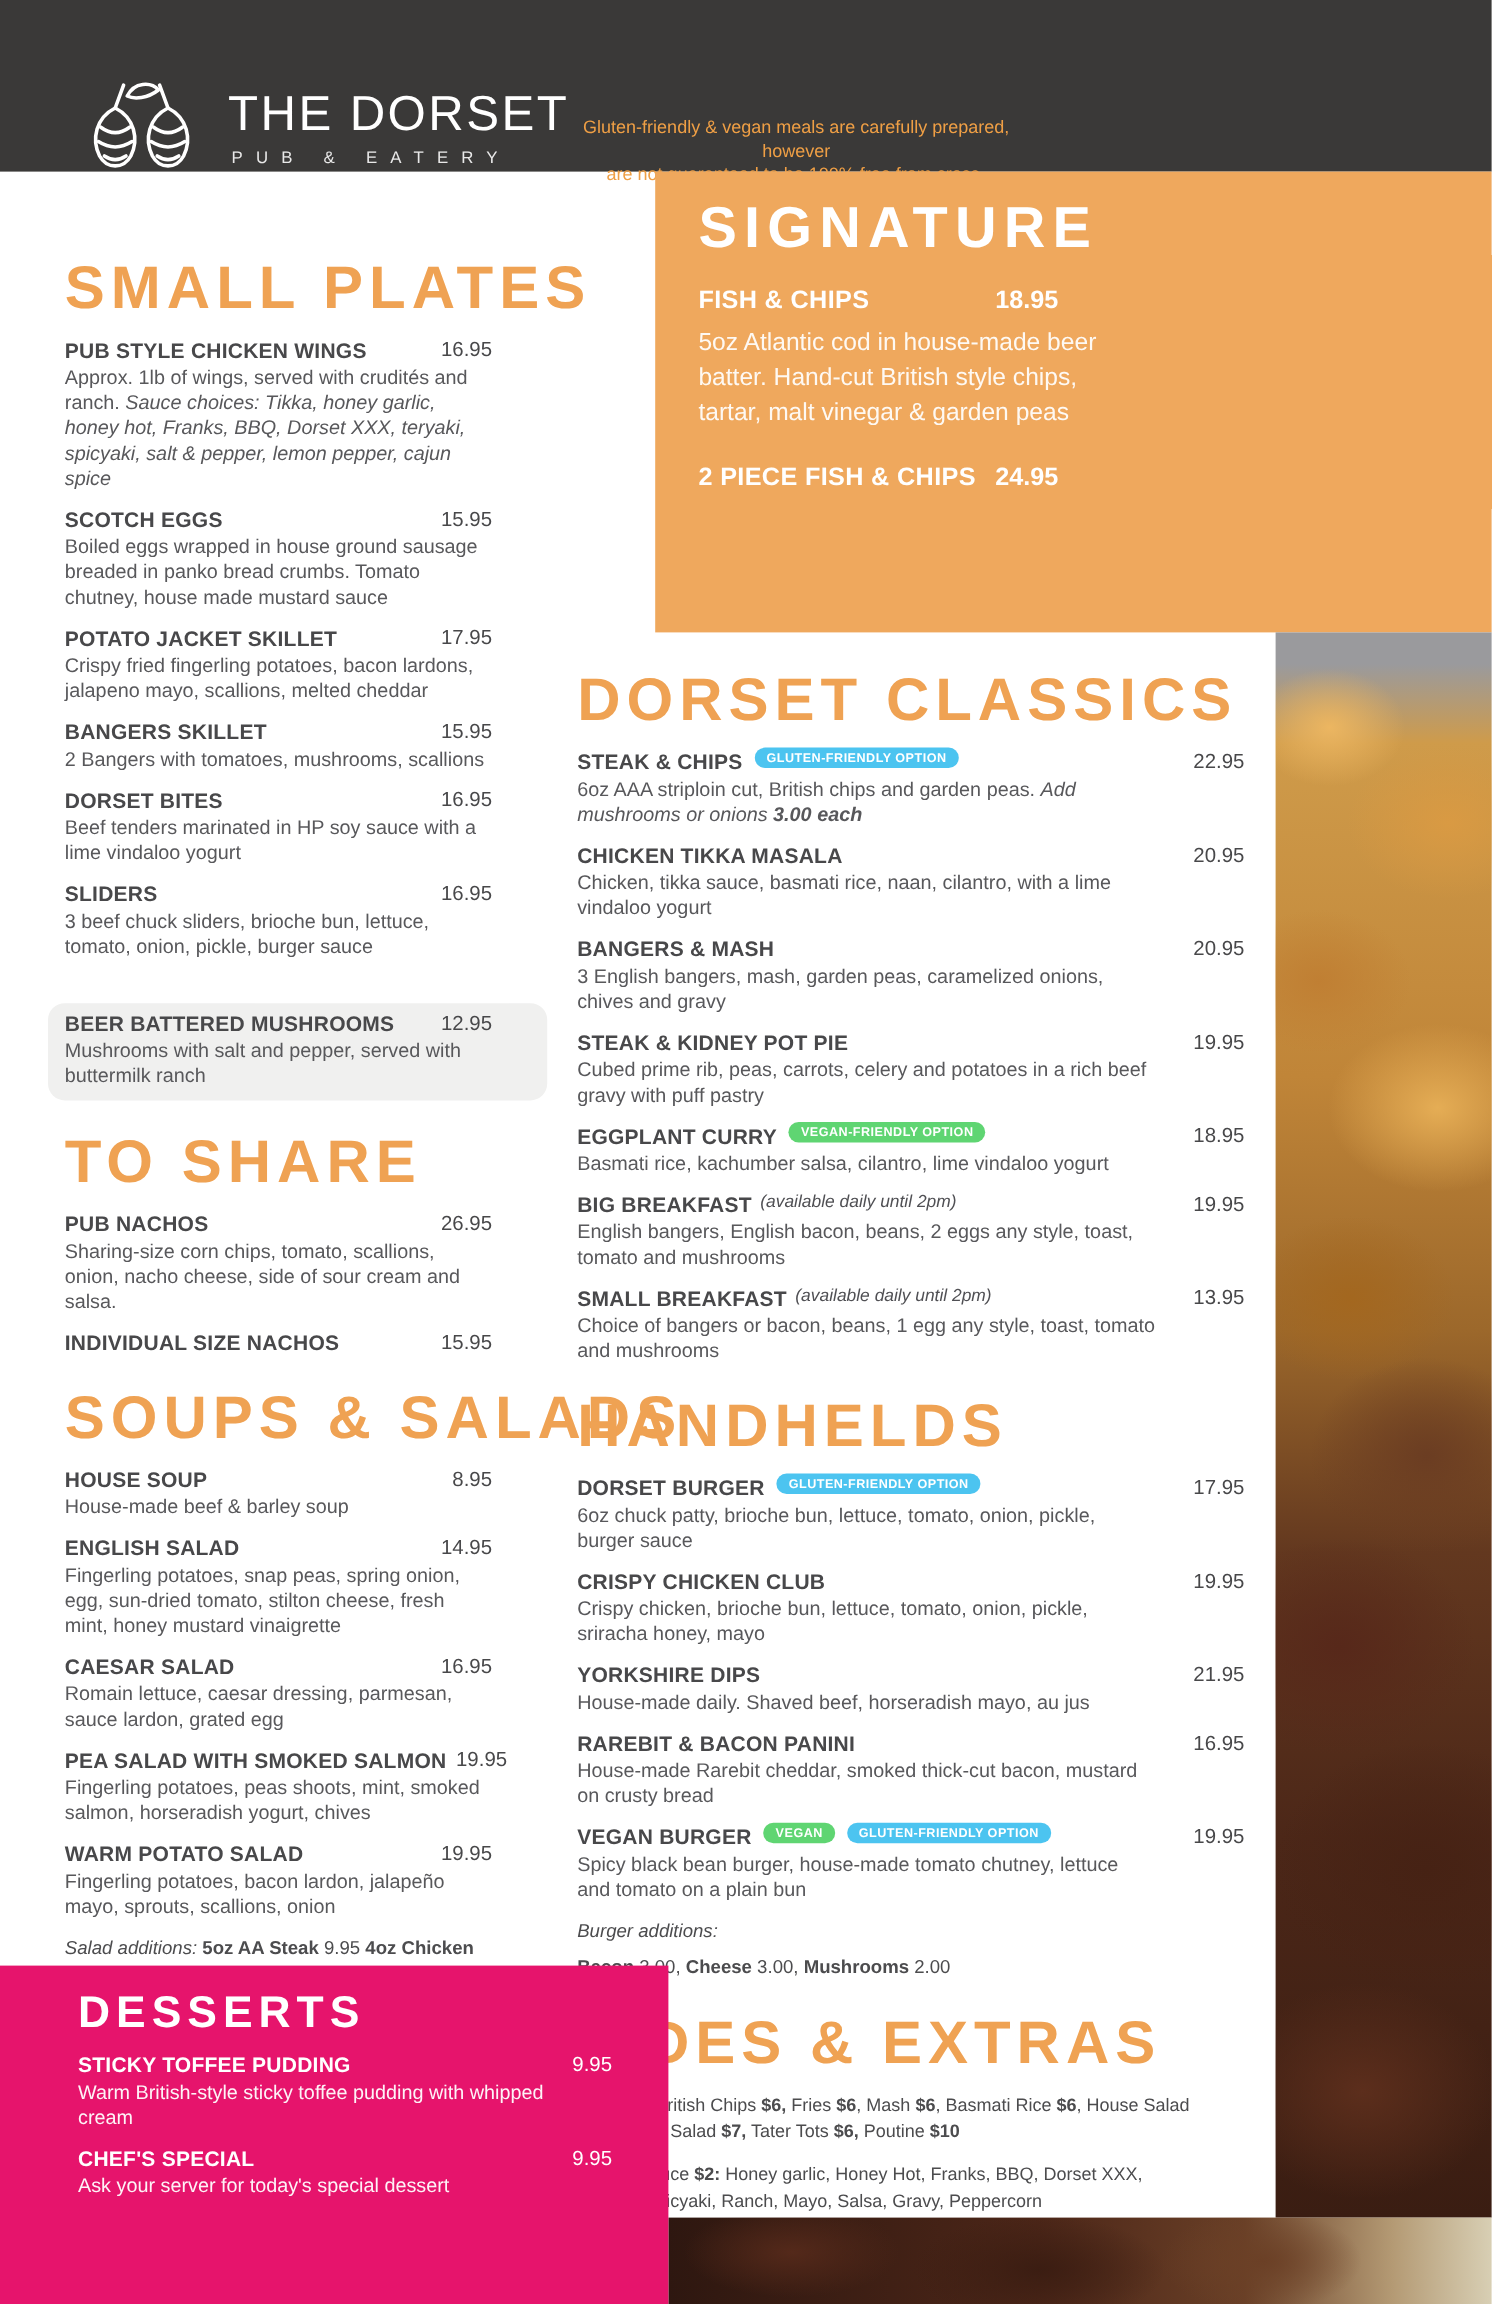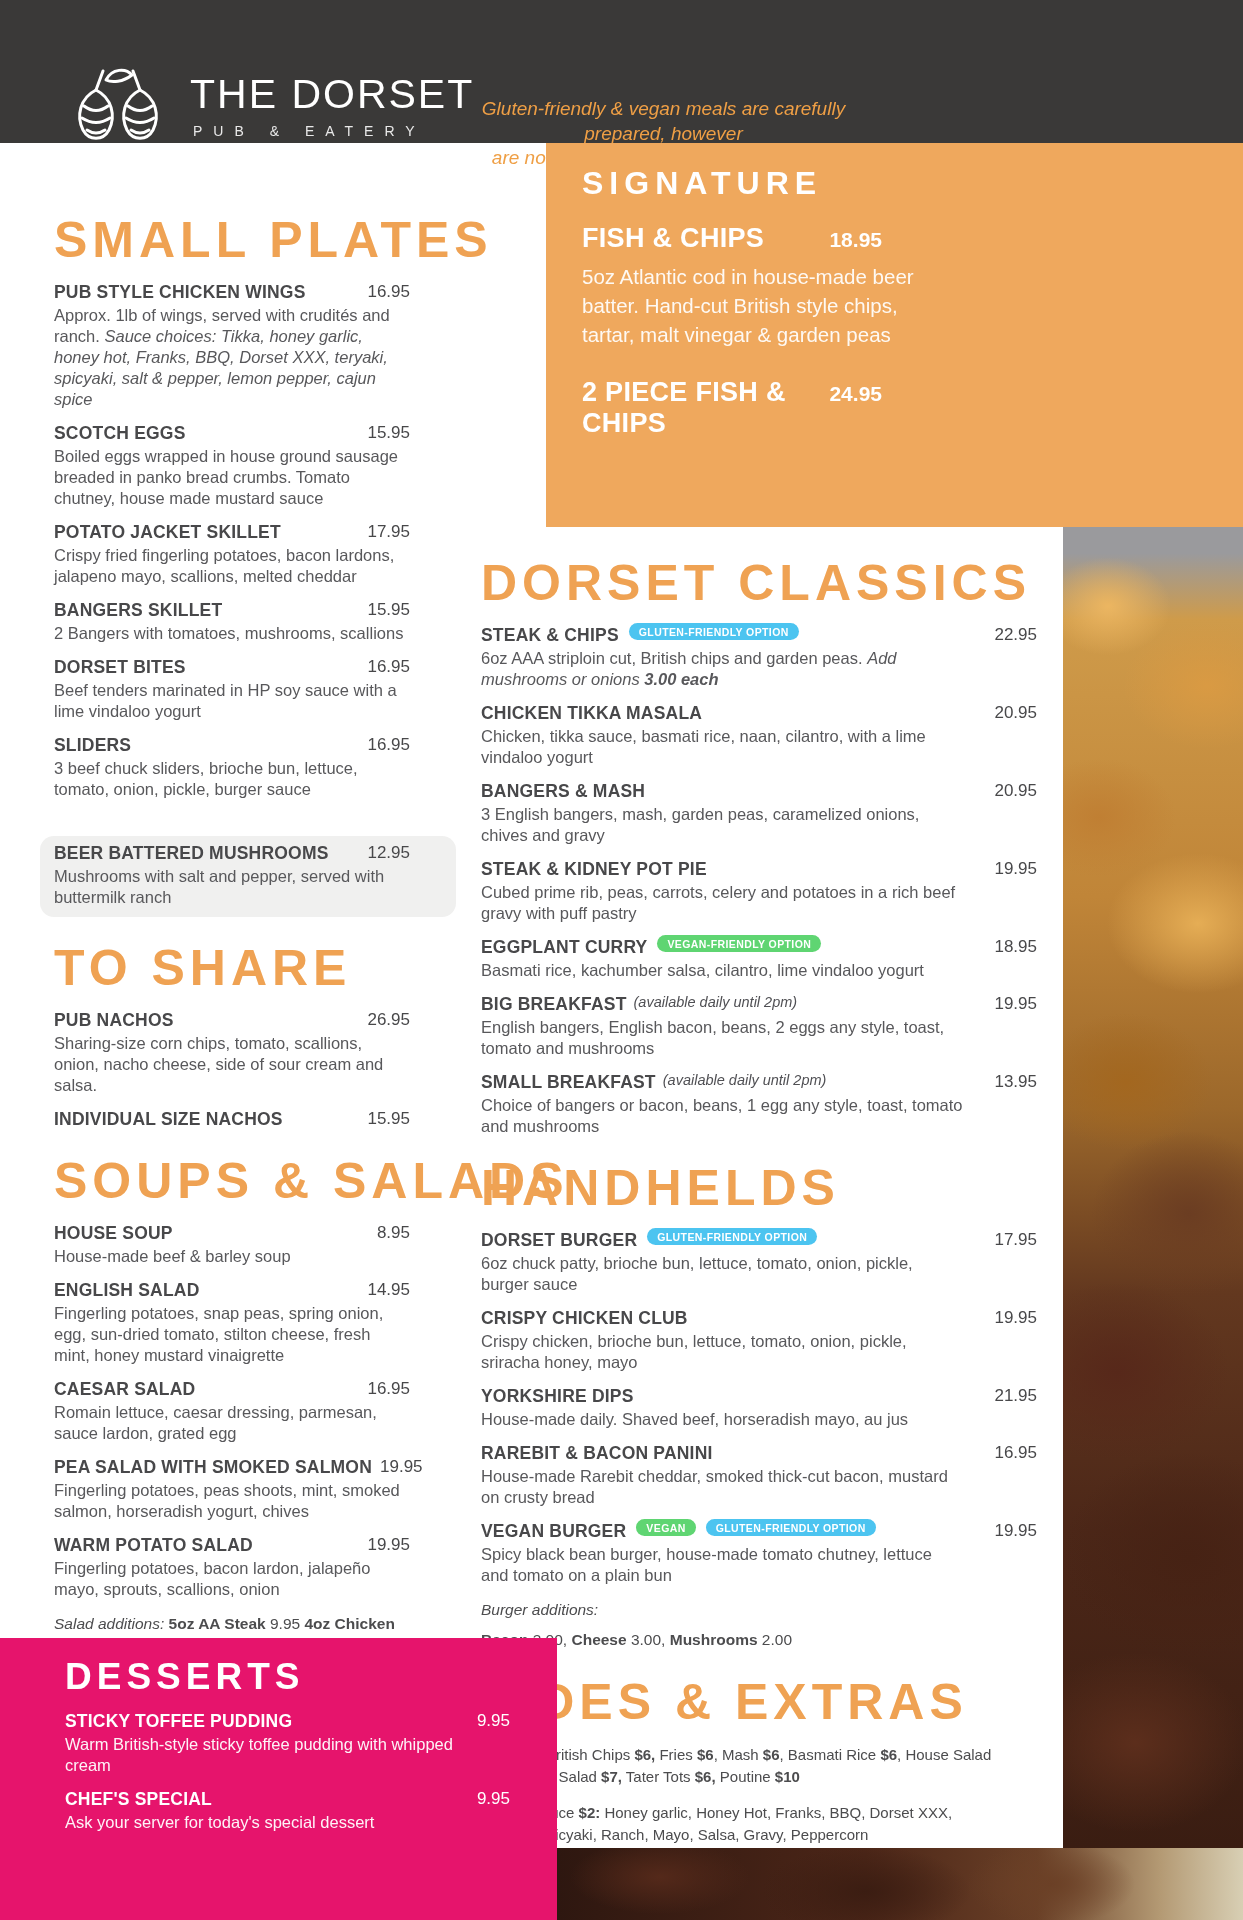--- a/index.html
+++ b/index.html
@@ -21,28 +21,28 @@
   .it{font-style:italic;}
   .bd{font-weight:700;}
 
   
   .header{position:absolute;left:0;top:0;width:1243px;height:143px;background:var(--header-bg);}
   .logo{position:absolute;left:56px;top:64px;}
   .brand{position:absolute;left:190px;top:74px;color:#fff;}
   .brand-title{font-size:41px;font-weight:400;letter-spacing:2px;line-height:1;}
   .brand-sub{font-size:14px;letter-spacing:11px;color:#e9e9e9;margin-top:8px;padding-left:3px;}
   .disclaimer{position:absolute;left:466px;top:97px;width:395px;text-align:center;
-    font-style:italic;font-size:19px;color:#EF9F45;line-height:1.3;}
+    font-size:15px;color:#EF9F45;line-height:1.3;}
 
   
   .sig-box{position:absolute;left:546px;top:143px;width:697px;height:384px;background:var(--sig-bg);}
   .sig-inner{position:absolute;left:36px;top:24px;width:340px;}
-  .sig-title{font-size:32px;font-weight:700;letter-spacing:6px;color:#fff;margin:0 0 24px;line-height:1;}
+  .sig-title{font-size:48px;font-weight:700;letter-spacing:6px;color:#fff;margin:0 0 24px;line-height:1;}
   .sig-row{display:flex;width:300px;align-items:baseline;color:#fff;}
-  .sig-name{font-weight:700;font-size:27px;letter-spacing:.3px;flex:1;}
+  .sig-name{font-weight:700;font-size:21px;letter-spacing:.3px;flex:1;}
   .sig-price{font-weight:700;font-size:21px;margin-left:10px;}
   .sig-desc{font-size:20.5px;line-height:1.42;color:rgba(255,255,255,.93);margin:8px 0 28px;width:335px;}
 
   
   .photo-right{position:absolute;left:1063px;top:527px;width:180px;height:1321px;
     background:
       radial-gradient(90px 70px at 25% 6%, #ecb661 0%, rgba(0,0,0,0) 70%),
       radial-gradient(120px 90px at 80% 12%, #d99a43 0%, rgba(0,0,0,0) 70%),
       radial-gradient(110px 85px at 20% 22%, #c07f33 0%, rgba(0,0,0,0) 70%),
       radial-gradient(130px 100px at 75% 30%, #e5ad55 0%, rgba(0,0,0,0) 70%),

